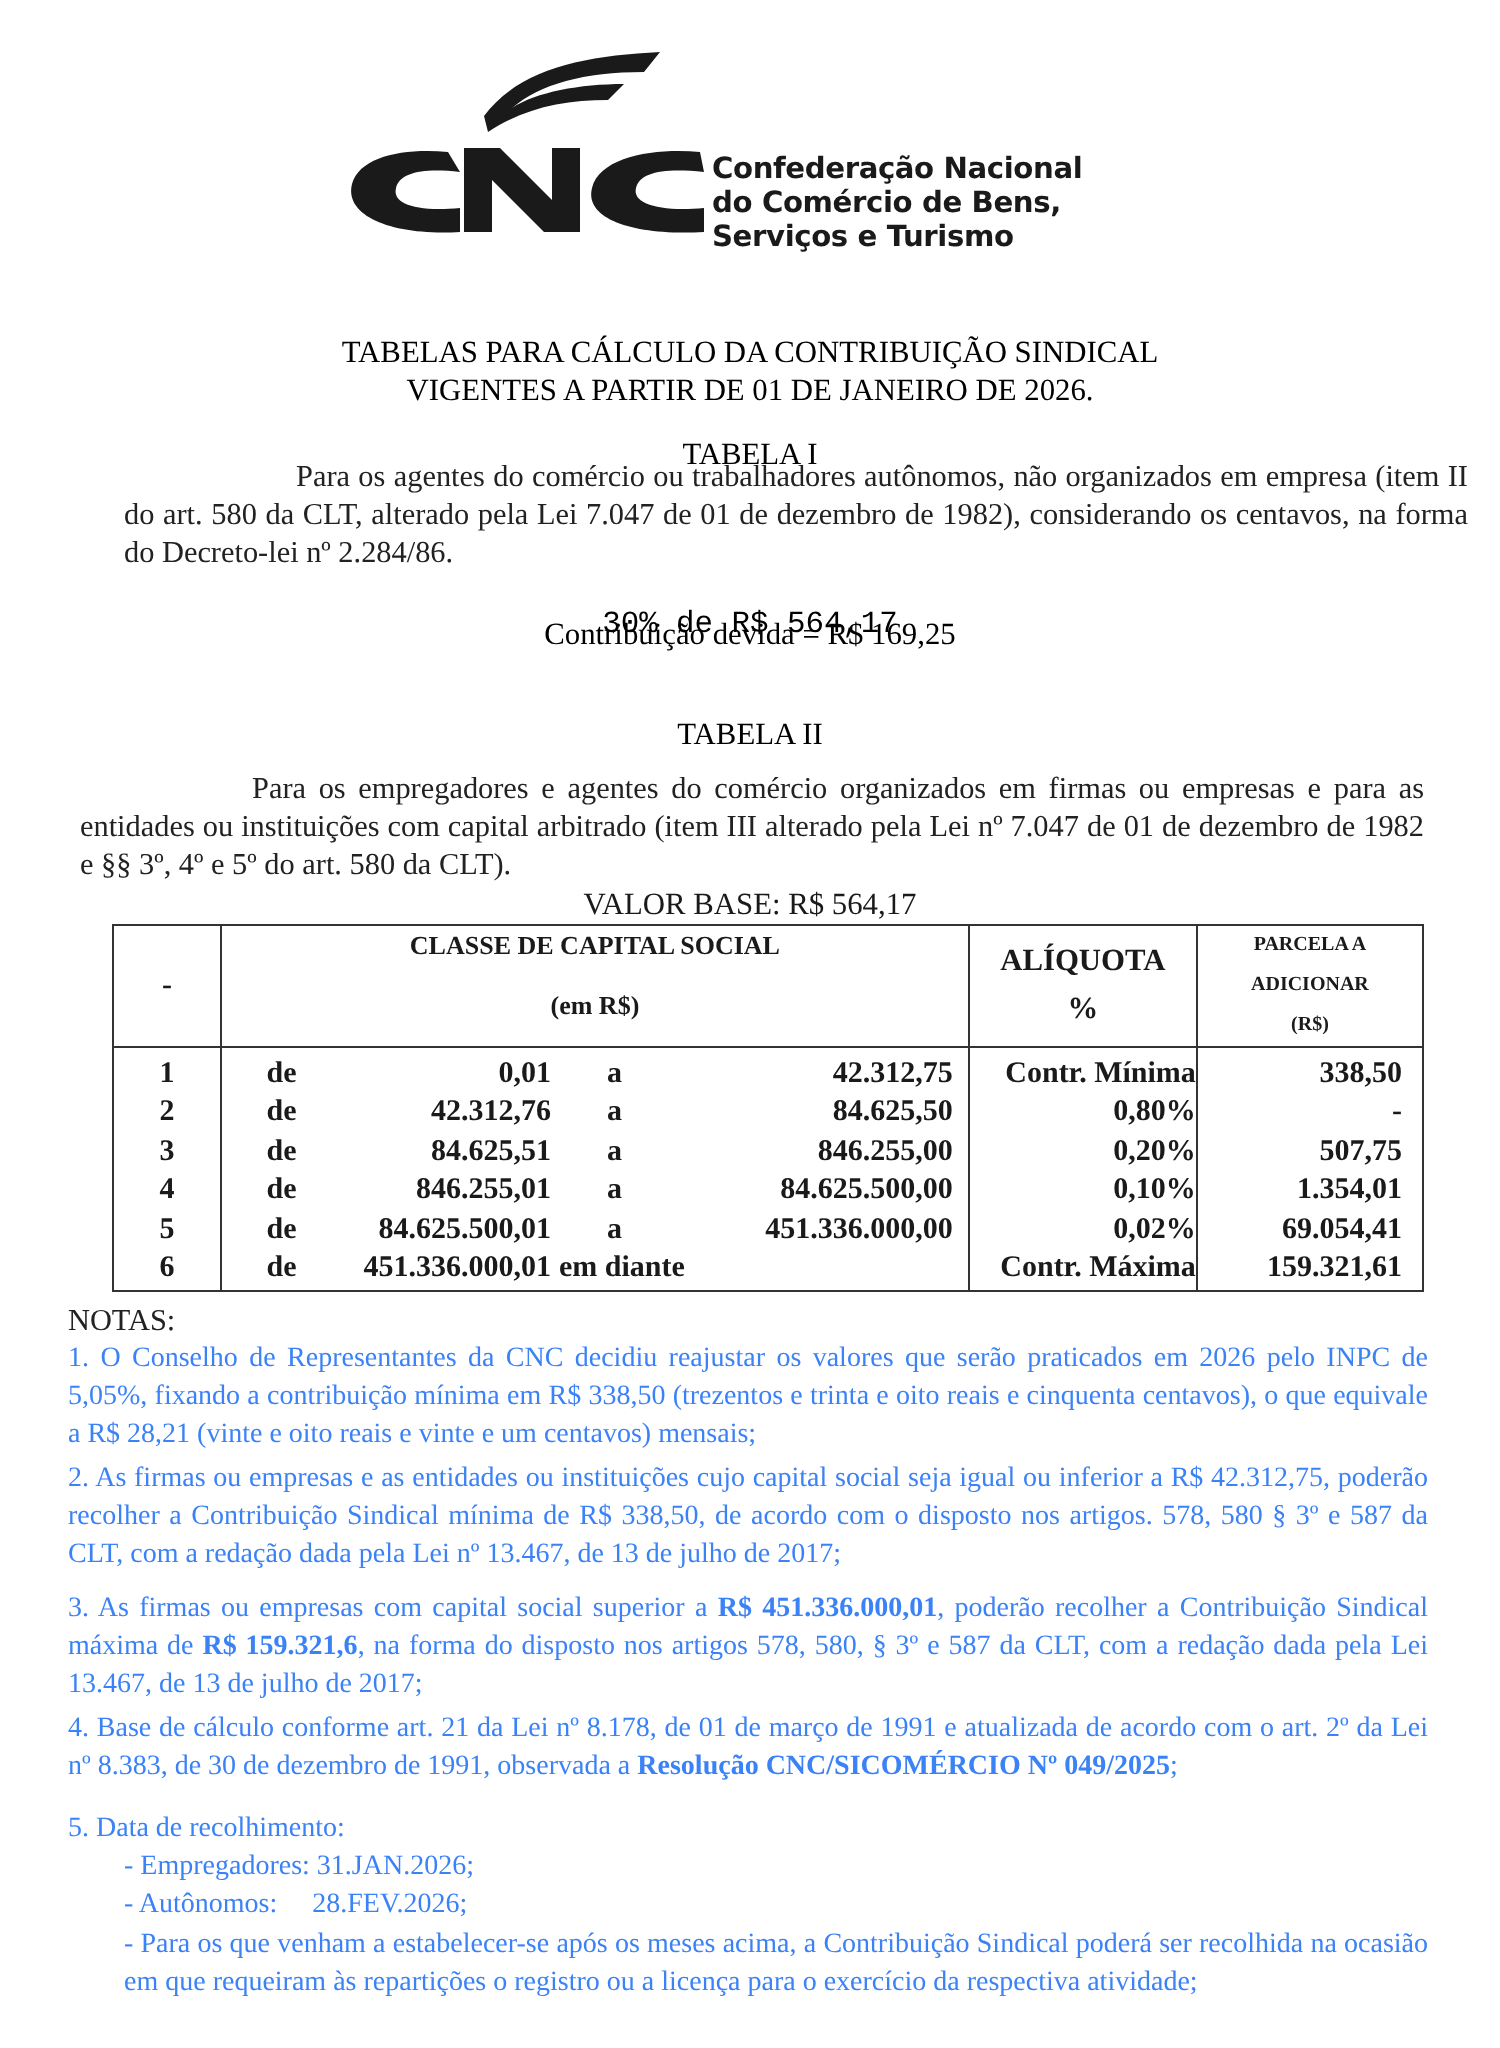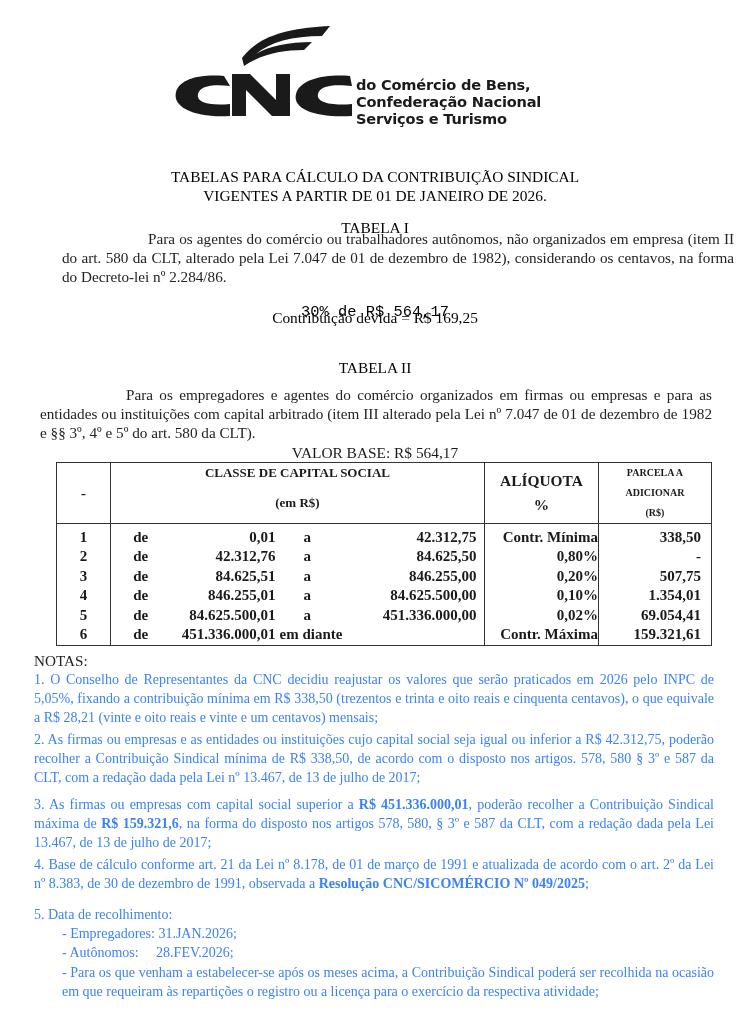--- a/index.html
+++ b/index.html
@@ -50,22 +50,22 @@
 
     <path d="M70 36 C 88 12, 120 6, 158 4 L 150 14 C 120 14, 98 20, 84 32 C 96 24, 118 20, 140 20 L 132 28 C 110 28, 90 32, 72 44 Z" fill="#1a1a1a"></path>
 
     <path d="M52 54 C 30 52, 8 56, 4 70 C 0 86, 24 96, 58 94 L 58 82 C 36 84, 24 80, 26 72 C 28 64, 40 62, 58 64 Z" fill="#1a1a1a"></path>
 
     <path d="M60 52 L 78 52 L 104 78 L 104 52 L 118 52 L 118 94 L 100 94 L 74 68 L 74 94 L 60 94 Z" fill="#1a1a1a"></path>
 
     <path d="M178 54 C 156 52, 128 56, 124 72 C 120 88, 146 96, 180 94 L 180 82 C 158 84, 144 80, 146 72 C 148 64, 160 62, 180 64 Z" fill="#1a1a1a"></path>
   </svg>
   <div class="logo-text">
+    <div>Confederação Nacional</div>
     <div>do Comércio de Bens,</div>
-    <div>Confederação Nacional</div>
     <div>Serviços e Turismo</div>
   </div>
 </div>
 
 <div class="title" style="top:167px;">TABELAS PARA CÁLCULO DA CONTRIBUIÇÃO SINDICAL</div>
 <div class="title" style="top:186px;">VIGENTES A PARTIR DE 01 DE JANEIRO DE 2026.</div>
 
 <div class="title" style="top:218px;">TABELA I</div>
 <p class="para indent" style="top:229px;margin-left:22px;">Para os agentes do comércio ou trabalhadores autônomos, não organizados em empresa (item II do art. 580 da CLT, alterado pela Lei 7.047 de 01 de dezembro de 1982), considerando os centavos, na forma do Decreto-lei nº 2.284/86.</p>
 <div class="title" style="top:303px;font-family:Liberation Mono, monospace;">30% de R$ 564,17</div>

